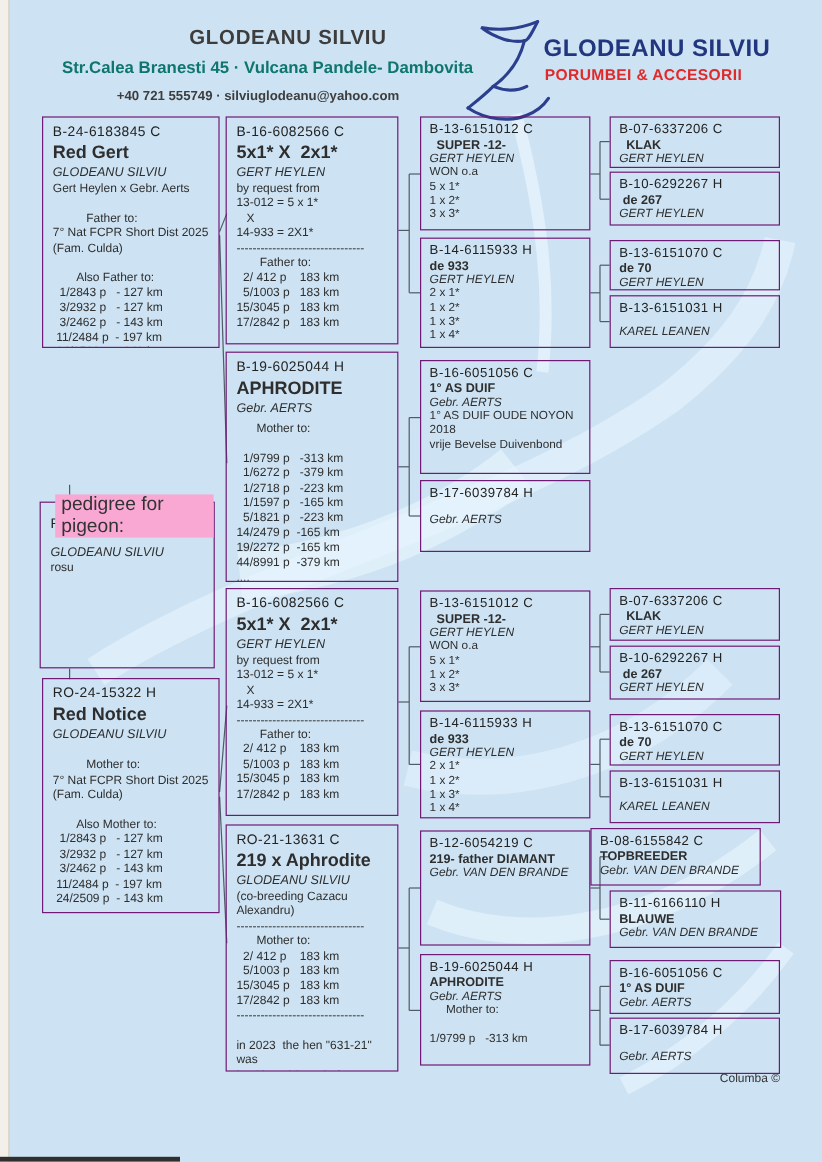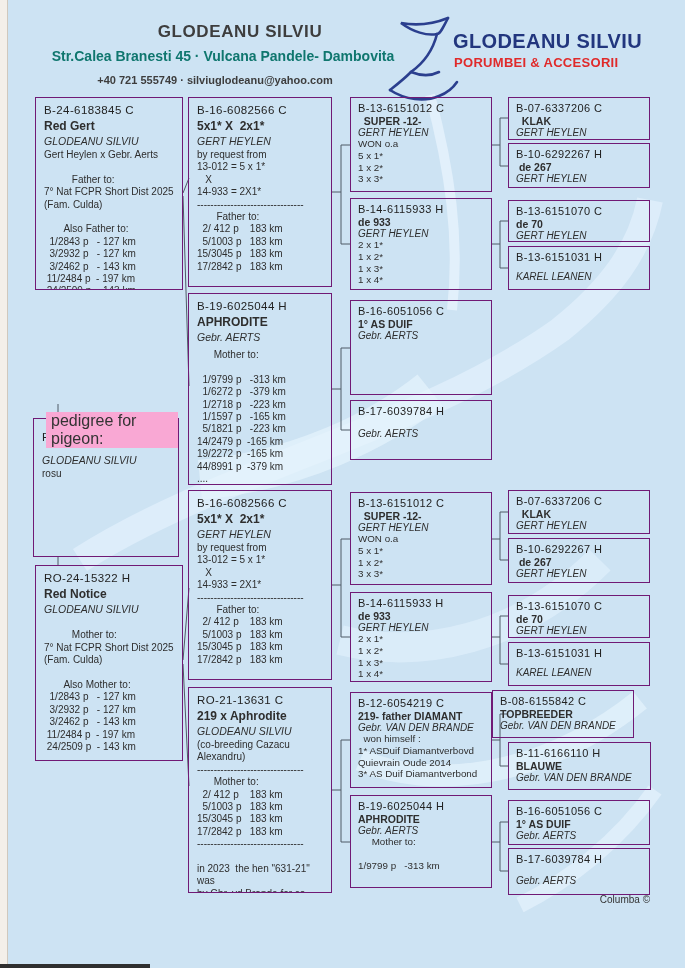--- a/index.html
+++ b/index.html
@@ -19,21 +19,21 @@
   .hdr-contact{left:40px;top:74px;width:350px;text-align:center;font-size:11px;font-weight:bold;color:#3d3d3d;}
   .logo-title{left:453px;top:30px;width:230px;font-size:20px;font-weight:bold;letter-spacing:.4px;}
   .logo-sub{left:454px;top:55px;width:230px;font-size:13px;font-weight:bold;letter-spacing:.3px;}
   
   .box{
     position:absolute;border:1px solid #701a75;background:transparent;
     padding:6px 8px 4px 8px;box-sizing:border-box;overflow:hidden;
   }
   .box.small{padding:4px 7px 2px 7px;}
   .ring{font-size:11.5px;letter-spacing:.4px;color:#222;margin-bottom:3px;white-space:pre;}
-  .pname{font-size:12px;font-weight:bold;margin-bottom:2px;white-space:pre;}
+  .pname{font-size:15px;font-weight:bold;margin-bottom:2px;white-space:pre;}
   .fancier{font-size:10.5px;font-style:italic;margin-bottom:2px;white-space:pre;}
   .fancier.mt{margin-top:11px;}
   .details{font-size:10px;line-height:1.24;white-space:pre-wrap;}
   .small .ring{font-size:11px;margin-bottom:1px;}
   .small .pname{font-size:10.5px;margin-bottom:0;}
   .small .fancier{font-size:10px;margin-bottom:0;}
   .small .details{font-size:9.8px;line-height:1.2;}
   
   .legend{
     position:absolute;top:-7px;left:12px;background:#f9a8d4;
@@ -251,20 +251,23 @@
   <div class="details">2 x 1*
 1 x 2*
 1 x 3*
 1 x 4*</div>
 </div>
 
 <div class="box small" style="left:350px;top:300px;width:142px;height:95px">
   <div class="ring">B-16-6051056 C</div>
   <div class="pname">1° AS DUIF</div>
   <div class="fancier">Gebr. AERTS</div>
+  <div class="details">1° AS DUIF OUDE NOYON
+2018
+vrije Bevelse Duivenbond</div>
 </div>
 
 <div class="box small" style="left:350px;top:400px;width:142px;height:60px">
   <div class="ring">B-17-6039784 H</div>
   <div class="fancier mt">Gebr. AERTS</div>
 </div>
 
 <div class="box small" style="left:350px;top:492px;width:142px;height:93px">
   <div class="ring">B-13-6151012 C</div>
   <div class="pname">  SUPER -12-</div>
@@ -282,24 +285,20 @@
   <div class="details">2 x 1*
 1 x 2*
 1 x 3*
 1 x 4*</div>
 </div>
 
 <div class="box small" style="left:350px;top:692px;width:142px;height:96px">
   <div class="ring">B-12-6054219 C</div>
   <div class="pname">219- father DIAMANT</div>
   <div class="fancier">Gebr. VAN DEN BRANDE</div>
-  <div class="details">  won himself :
-1* ASDuif Diamantverbovd
-Quievrain Oude 2014
-3* AS Duif Diamantverbond</div>
 </div>
 
 <div class="box small" style="left:350px;top:795px;width:142px;height:93px">
   <div class="ring">B-19-6025044 H</div>
   <div class="pname">APHRODITE</div>
   <div class="fancier">Gebr. AERTS</div>
   <div class="details">     Mother to:
 
 1/9799 p   -313 km</div>
 </div>

